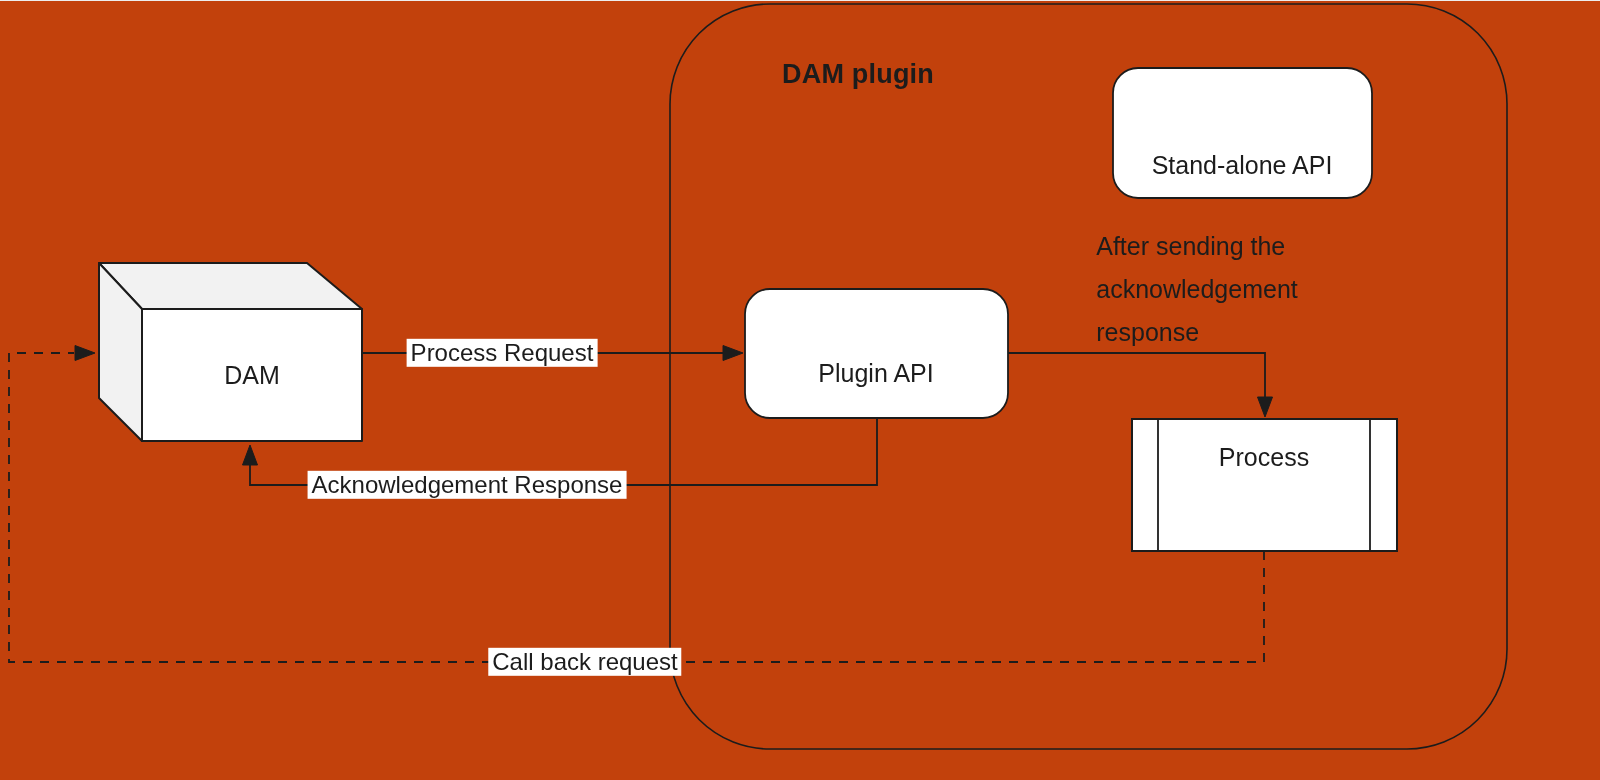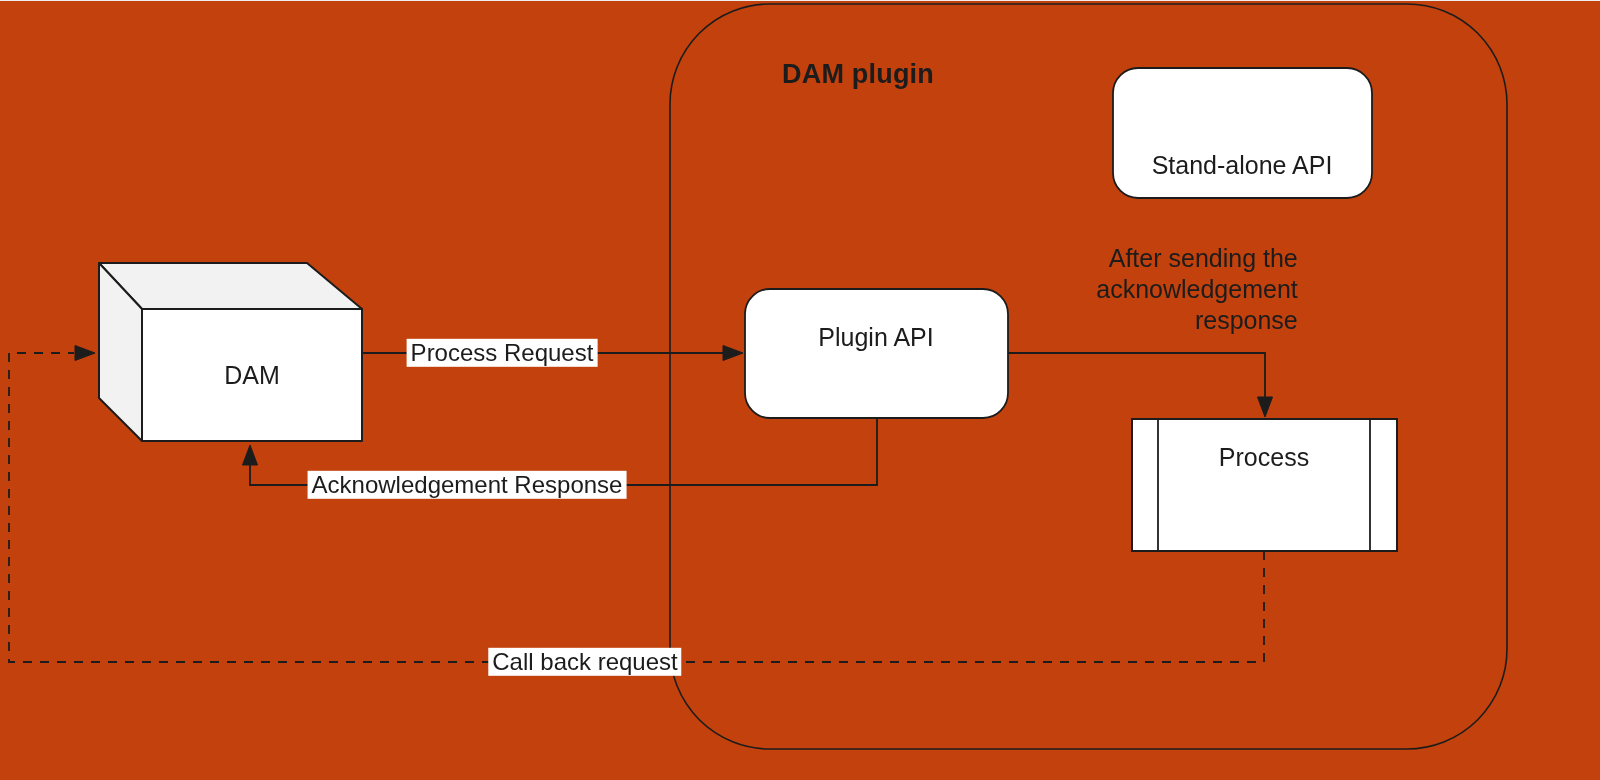--- a/index.html
+++ b/index.html
@@ -40,23 +40,23 @@
     padding: 1px 4px;
     line-height: 1.1;
   }
   .container-title {
     font-size: 27px;
     font-weight: bold;
     letter-spacing: 0.2px;
   }
   .annotation {
     font-size: 25px;
-    line-height: 31px;
+    line-height: 43px;
     white-space: pre-line;
-    text-align: right;
+    text-align: left;
   }
 </style>
 </head>
 <body>
 
 <div class="canvas">
 
   <svg class="diagram" viewBox="0 0 1600 780">
 
     <rect x="670" y="3" width="837" height="745" rx="100" ry="100" fill="none" stroke="#1c1c1c" stroke-width="1.6"></rect>
@@ -89,21 +89,21 @@
       <path d="M1370,418 L1370,550" fill="none" stroke="#1c1c1c" stroke-width="1.8"></path>
     </g>
   </svg>
 
   <div class="label container-title" style="left:858px; top:73px;">DAM plugin</div>
 
   <div class="label node-label" style="left:252px; top:374px;">DAM</div>
 
   <div class="label node-label" style="left:1242px; top:144px;margin-top:20px;">Stand-alone API</div>
 
-  <div class="label node-label" style="left:876px; top:336px;">Plugin API</div>
+  <div class="label node-label" style="left:876px; top:372px;">Plugin API</div>
 
   <div class="label node-label" style="left:1264px; top:456px;">Process</div>
 
   <div class="label annotation" style="left:1197px; top:288px;">After sending the
 acknowledgement
 response</div>
 
   <div class="label edge-label" style="left:502px; top:352px;">Process Request</div>
 
   <div class="label edge-label" style="left:585px; top:661px;">Call back request</div>

